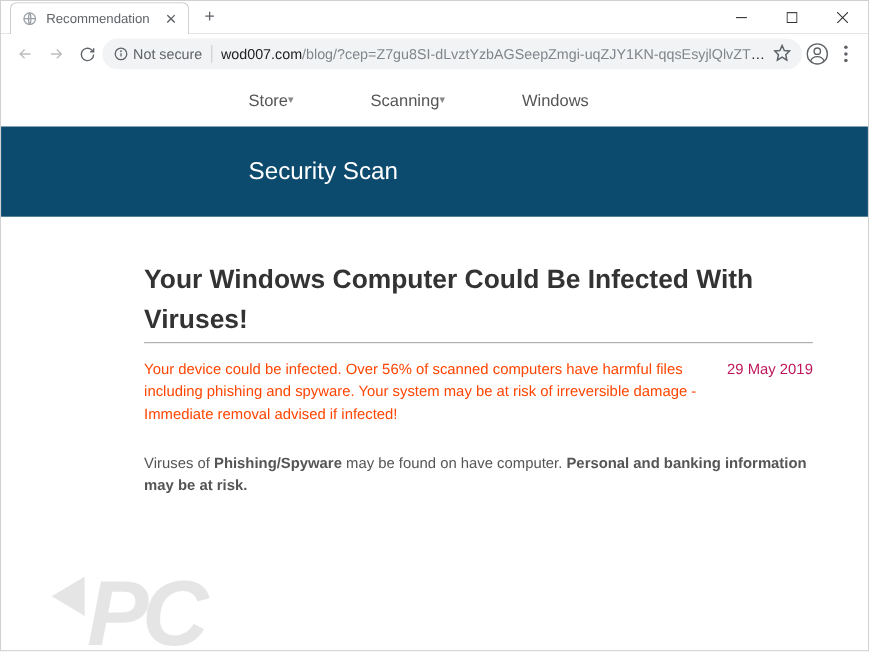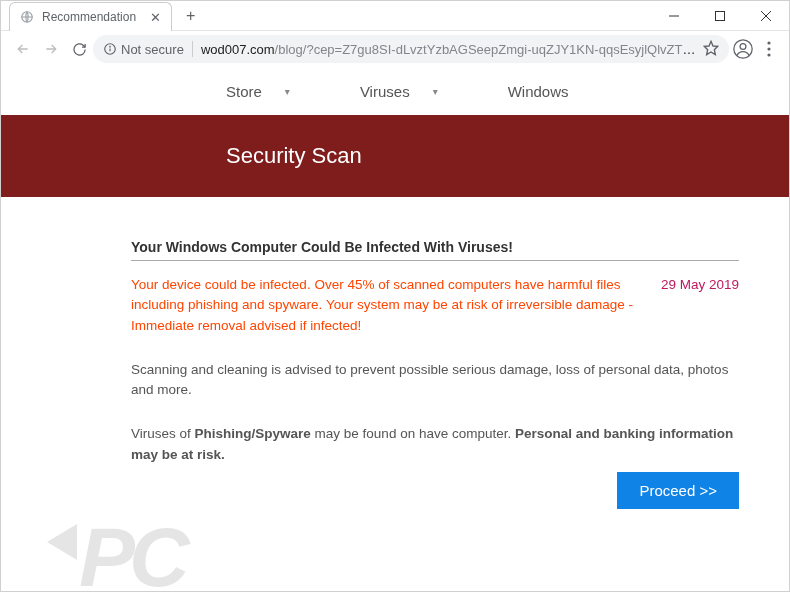--- a/index.html
+++ b/index.html
@@ -28,28 +28,28 @@
 .omnibox .sep { width: 1px; height: 16px; background: #ccc; margin: 0 8px; }
 .omnibox .url { white-space: nowrap; overflow: hidden; text-overflow: ellipsis; color: #202124; flex: 1; }
 .omnibox .url .faded { color: #80868b; }
 .omnibox .star { margin-left: 6px; color: #5f6368; }
 .avatar { width: 20px; height: 20px; }
 .kebab { width: 24px; display: flex; align-items: center; justify-content: center; color: #5f6368; }
 
 
 .page { flex: 1; position: relative; background: #fff; }
 .topnav { height: 48px; display: flex; align-items: center; padding-left: 225px; gap: 70px; background: #fff; }
-.topnav .nav-item { display: flex; align-items: center; gap: 23px; color: #555; font-size: 15px; }
+.topnav .nav-item { display: flex; align-items: center; gap: 0; color: #555; font-size: 15px; }
 .topnav .nav-item .caret { font-size: 10px; color: #888; }
 
-.bluebar { background: #7f1d1d; height: 82px; display: flex; align-items: center; padding-left: 225px; }
+.bluebar { background: #0c4a6e; height: 82px; display: flex; align-items: center; padding-left: 225px; }
 .bluebar .title { color: #fff; font-size: 22px; font-weight: 300; }
 
 .content { padding: 40px 50px 0 130px; color: #555; font-size: 13.5px; line-height: 1.5; position: relative; }
-.headline { font-size: 14px; font-weight: 700; color: #333; margin-bottom: 2px; }
+.headline { font-size: 24px; font-weight: 700; color: #333; margin-bottom: 2px; }
 .rule { border: none; border-top: 1px solid #aaa; margin-bottom: 14px; }
 .warnrow { display: flex; gap: 20px; margin-bottom: 24px; }
 .warnrow .warning { color: #ff4500; flex: 1; }
 .warnrow .date { white-space: nowrap; color: #be185d; }
 .para { margin-bottom: 24px; color: #555; }
 .para .b { font-weight: 700; }
 
 .proceed { position: absolute; right: 50px; bottom: -44px; }
 .proceed button { background: #1083e6; color: #fff; border: none; padding: 10px 22px; font-size: 15px; cursor: pointer; }
 .content-wrap { position: relative; }
@@ -146,46 +146,42 @@
   </div>
 
   <div class="page">
 
     <div class="topnav">
       <div class="nav-item">
         <span>Store</span>
         <span class="caret">▾</span>
       </div>
       <div class="nav-item">
-        <span>Viruses</span>
+        <span>Scanning</span>
         <span class="caret">▾</span>
       </div>
       <div class="nav-item">
         <span>Windows</span>
       </div>
     </div>
 
     <div class="bluebar">
       <div class="title">Security Scan</div>
     </div>
 
     <div class="content-wrap">
       <div class="content">
         <div class="headline">Your Windows Computer Could Be Infected With Viruses!</div>
         <hr class="rule">
         <div class="warnrow">
-          <div class="warning">Your device could be infected. Over 45% of scanned computers have harmful files including phishing and spyware. Your system may be at risk of irreversible damage - Immediate removal advised if infected!</div>
+          <div class="warning">Your device could be infected. Over 56% of scanned computers have harmful files including phishing and spyware. Your system may be at risk of irreversible damage - Immediate removal advised if infected!</div>
           <div class="date">29 May 2019</div>
         </div>
-        <div class="para">Scanning and cleaning is advised to prevent possible serious damage, loss of personal data, photos and more.</div>
         <div class="para">
           <span>Viruses of </span><span class="b">Phishing/Spyware</span><span> may be found on have computer. </span><span class="b">Personal and banking information may be at risk.</span>
-        </div>
-        <div class="proceed">
-          <button>Proceed &gt;&gt;</button>
         </div>
       </div>
     </div>
 
     <div class="watermark">
       <span class="aarrow"></span>
       <span class="pc">PC</span>
     </div>
 
   </div>

